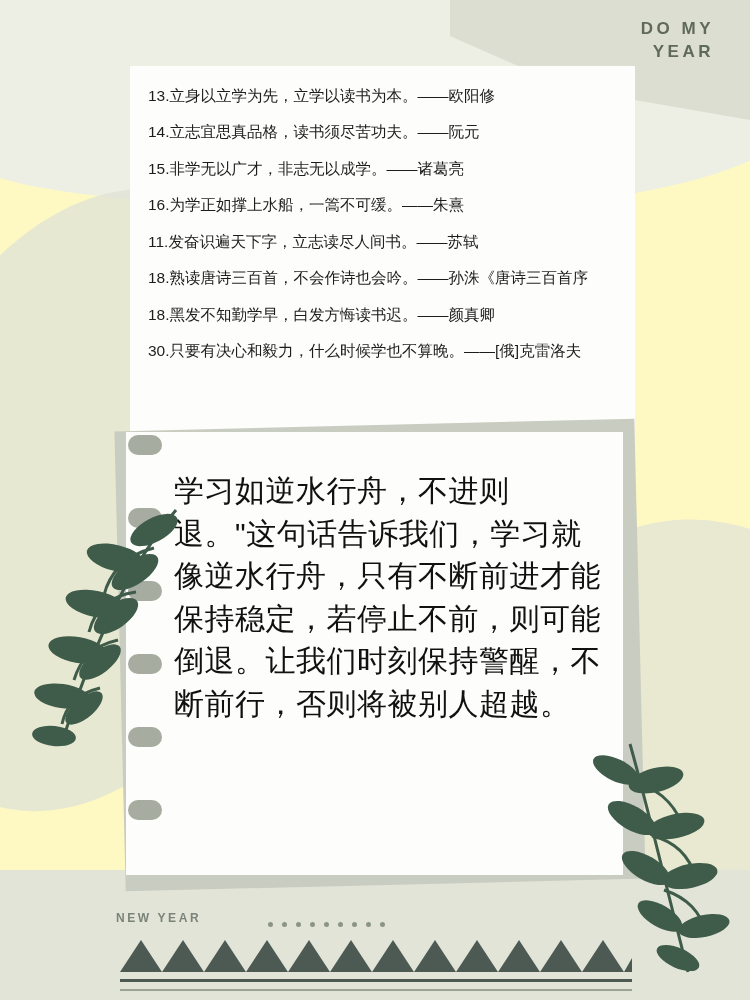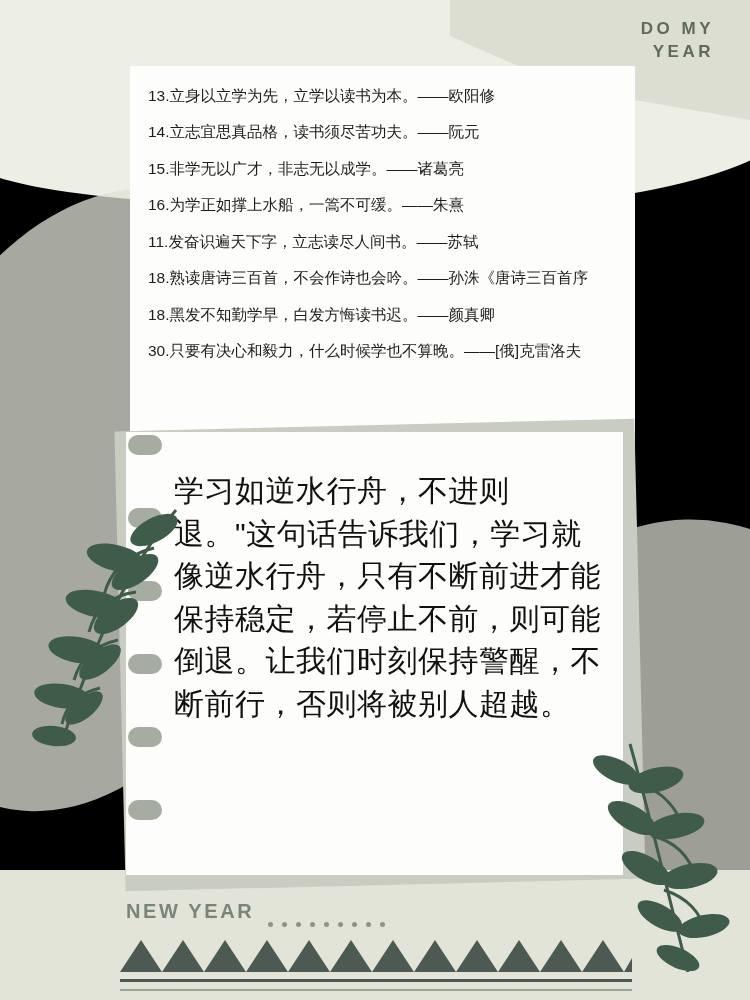--- a/index.html
+++ b/index.html
@@ -4,21 +4,21 @@
 <style>
   * { box-sizing: border-box; margin: 0; padding: 0; }
   html, body {
     width: 750px; height: 1000px;
     overflow: hidden;
     font-family: "Liberation Sans", sans-serif;
   }
   #poster {
     position: relative;
     width: 750px; height: 1000px;
-    background: #000000;
+    background: #fef9c3;
     overflow: hidden;
   }
   
   .bg-top-band {
     position: absolute;
     top: -40px; left: -30px;
     width: 830px; height: 250px;
     background: #edeee4;
     border-bottom-left-radius: 60% 60px;
     border-bottom-right-radius: 40% 90px;
@@ -117,24 +117,24 @@
     width: 34px; height: 20px;
     background: #a7aca0;
     border-radius: 10px;
   }
   
   .plant-left { position: absolute; left: 4px; top: 500px; width: 190px; height: 260px; }
   .plant-right { position: absolute; right: 0px; top: 740px; width: 190px; height: 240px; }
   
   .footer-text {
     position: absolute;
-    left: 126px; bottom: 72px;
+    left: 116px; bottom: 72px;
     color: #7b8479;
     letter-spacing: 2.6px;
-    font-size: 20px;
+    font-size: 12px;
     line-height: 1.7;
     font-weight: 600;
   }
   .footer-dots {
     position: absolute;
     left: 268px; bottom: 73px;
     display: flex; gap: 9px;
   }
   .footer-dots i {
     display: block; width: 5px; height: 5px;

